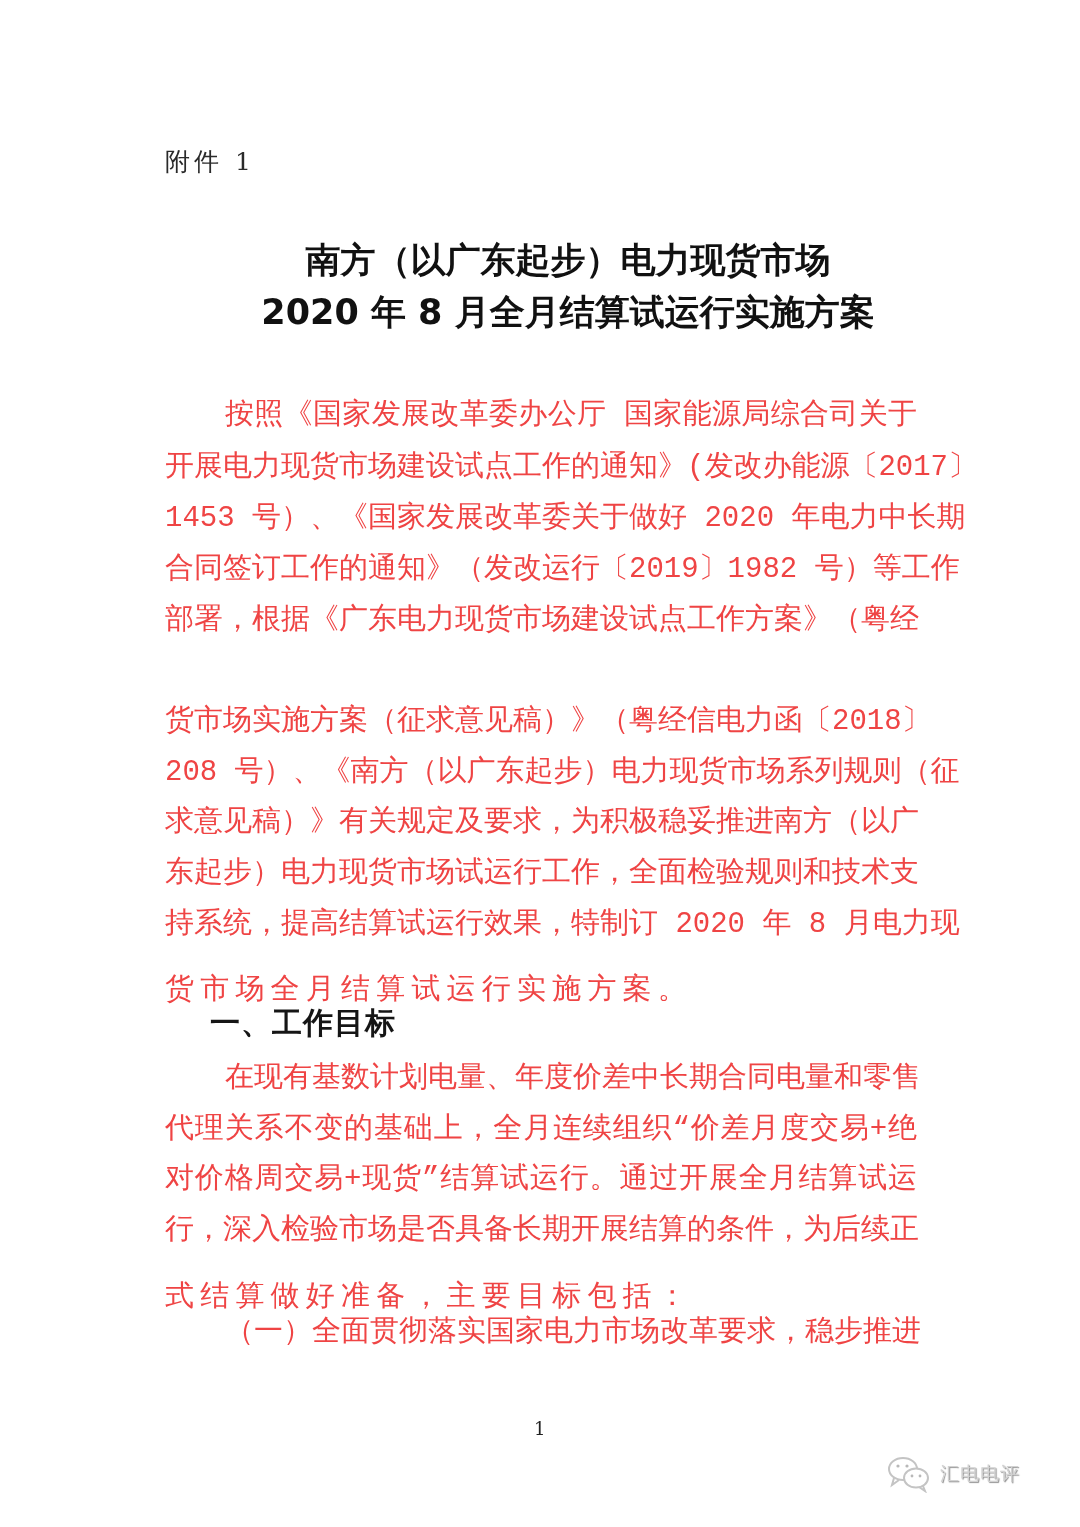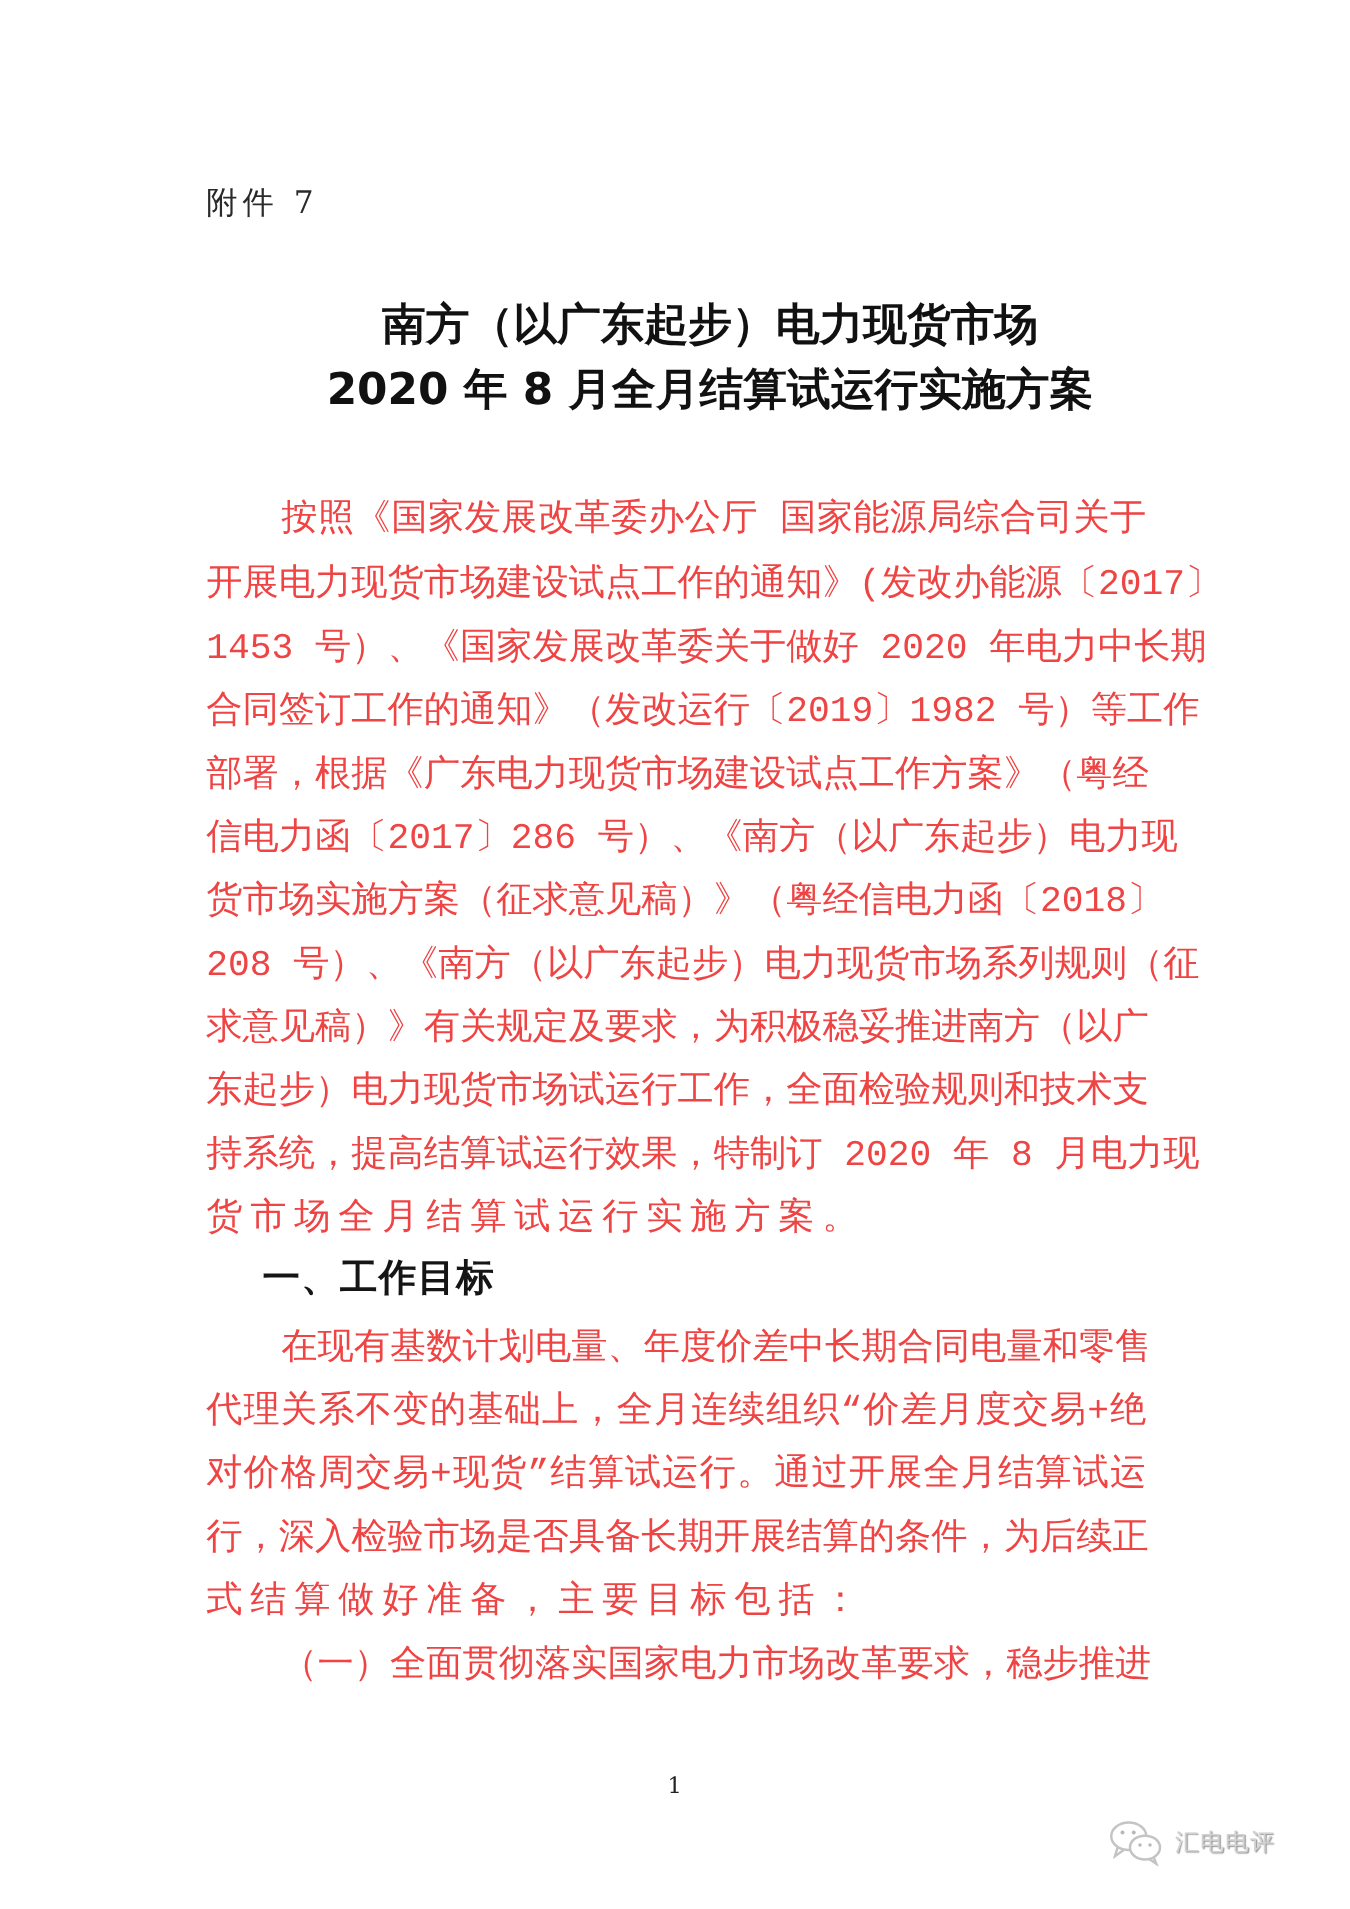--- a/index.html
+++ b/index.html
@@ -53,21 +53,21 @@
       font-family: Liberation Mono, monospace;
       font-size: 29px;
       color: #ef4444;
       white-space: nowrap;
       display: flex;
       justify-content: space-between;
       align-items: center;
       letter-spacing: 0;
     }
     .line.indent { left: 225px; width: 692px; }
-    .line.last { justify-content: flex-start; letter-spacing: 6.2px; }
+    .line.last { justify-content: flex-start; letter-spacing: 6.2px; margin-top: 16px; }
     .line .txt {
       display: block;
       width: 100%;
       text-align: justify;
       text-align-last: justify;
     }
     .line.last .txt { text-align-last: left; }
 
     .heading {
       position: absolute;
@@ -106,42 +106,39 @@
       letter-spacing: 1px;
       color: #d2d2d2;
     }
     .wechat-icon { width: 46px; height: 38px; display: block; }
   </style>
 </head>
 <body>
 
 <div class="page">
 
-  <div class="attachment-label">附件 7</div>
+  <div class="attachment-label">附件 1</div>
 
   <div class="title l1">南方（以广东起步）电力现货市场</div>
   <div class="title l2">2020 年 8 月全月结算试运行实施方案</div>
 
   <div class="line indent" style="top:388px">
       <span class="txt">按照《国家发展改革委办公厅 国家能源局综合司关于</span>
     </div>
   <div class="line" style="top:440px">
       <span class="txt">开展电力现货市场建设试点工作的通知》(发改办能源〔2017〕</span>
     </div>
   <div class="line" style="top:491px">
       <span class="txt">1453 号）、《国家发展改革委关于做好 2020 年电力中长期</span>
     </div>
   <div class="line" style="top:542px">
       <span class="txt">合同签订工作的通知》（发改运行〔2019〕1982 号）等工作</span>
     </div>
   <div class="line" style="top:593px">
       <span class="txt">部署，根据《广东电力现货市场建设试点工作方案》（粤经</span>
-    </div>
-  <div class="line" style="top:643px">
-      <span class="txt">信电力函〔2017〕286 号）、《南方（以广东起步）电力现</span>
     </div>
   <div class="line" style="top:694px">
       <span class="txt">货市场实施方案（征求意见稿）》（粤经信电力函〔2018〕</span>
     </div>
   <div class="line" style="top:745px">
       <span class="txt">208 号）、《南方（以广东起步）电力现货市场系列规则（征</span>
     </div>
   <div class="line" style="top:795px">
       <span class="txt">求意见稿）》有关规定及要求，为积极稳妥推进南方（以广</span>
     </div>

